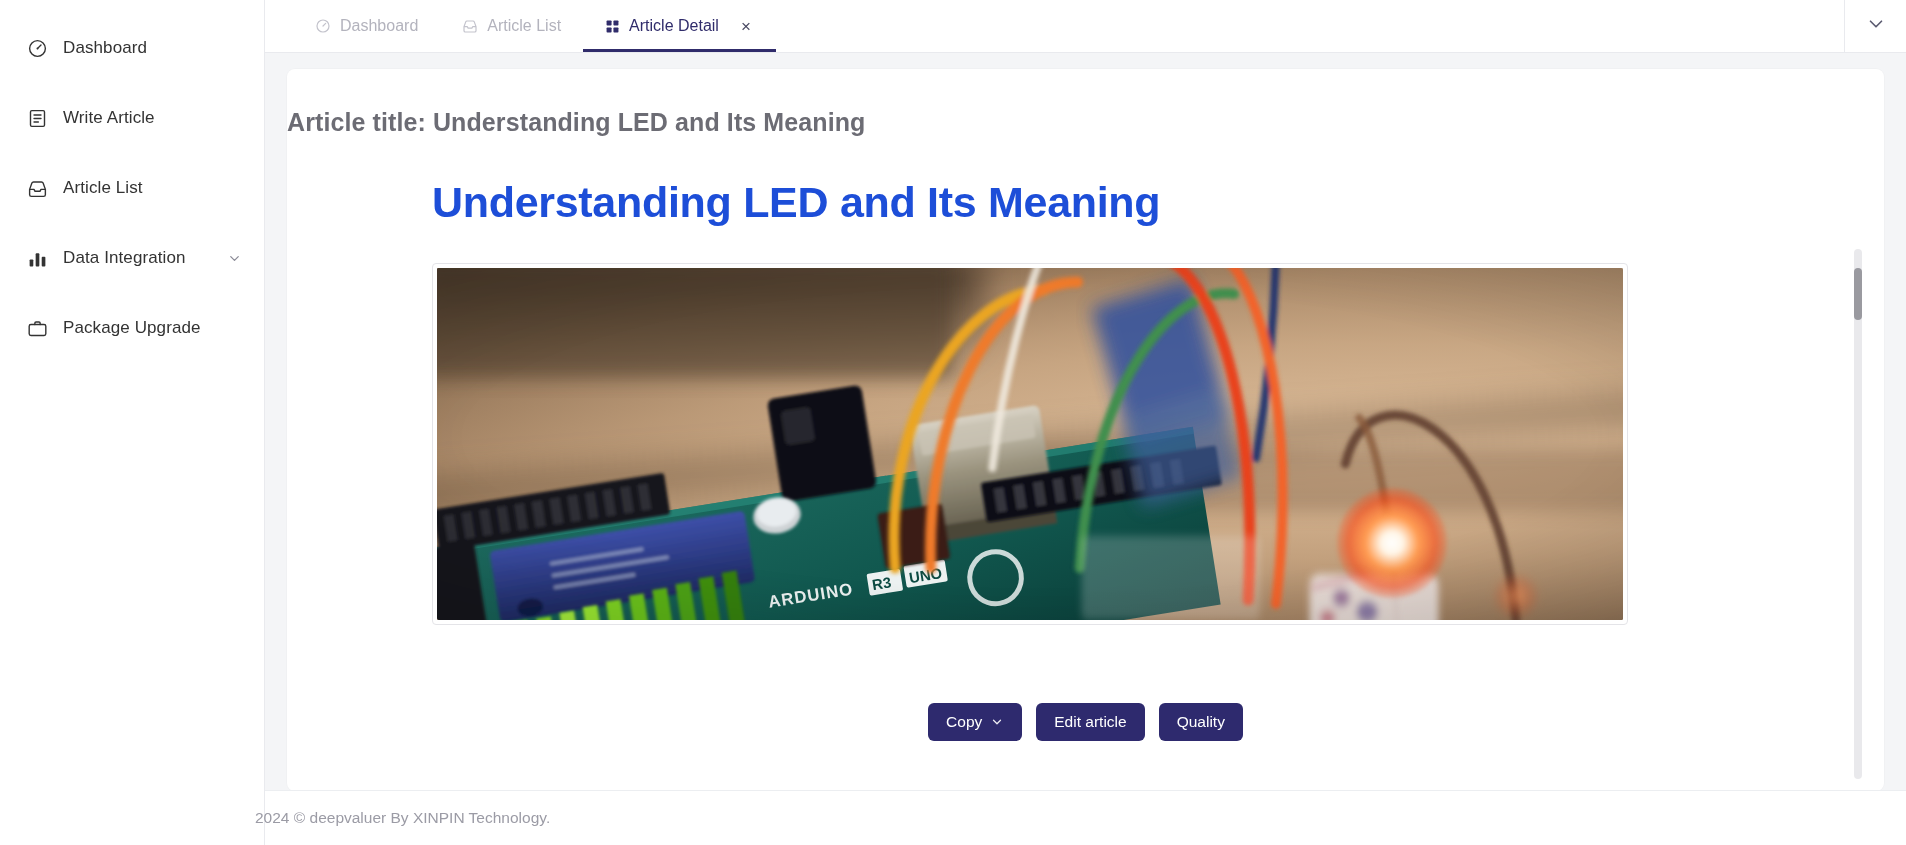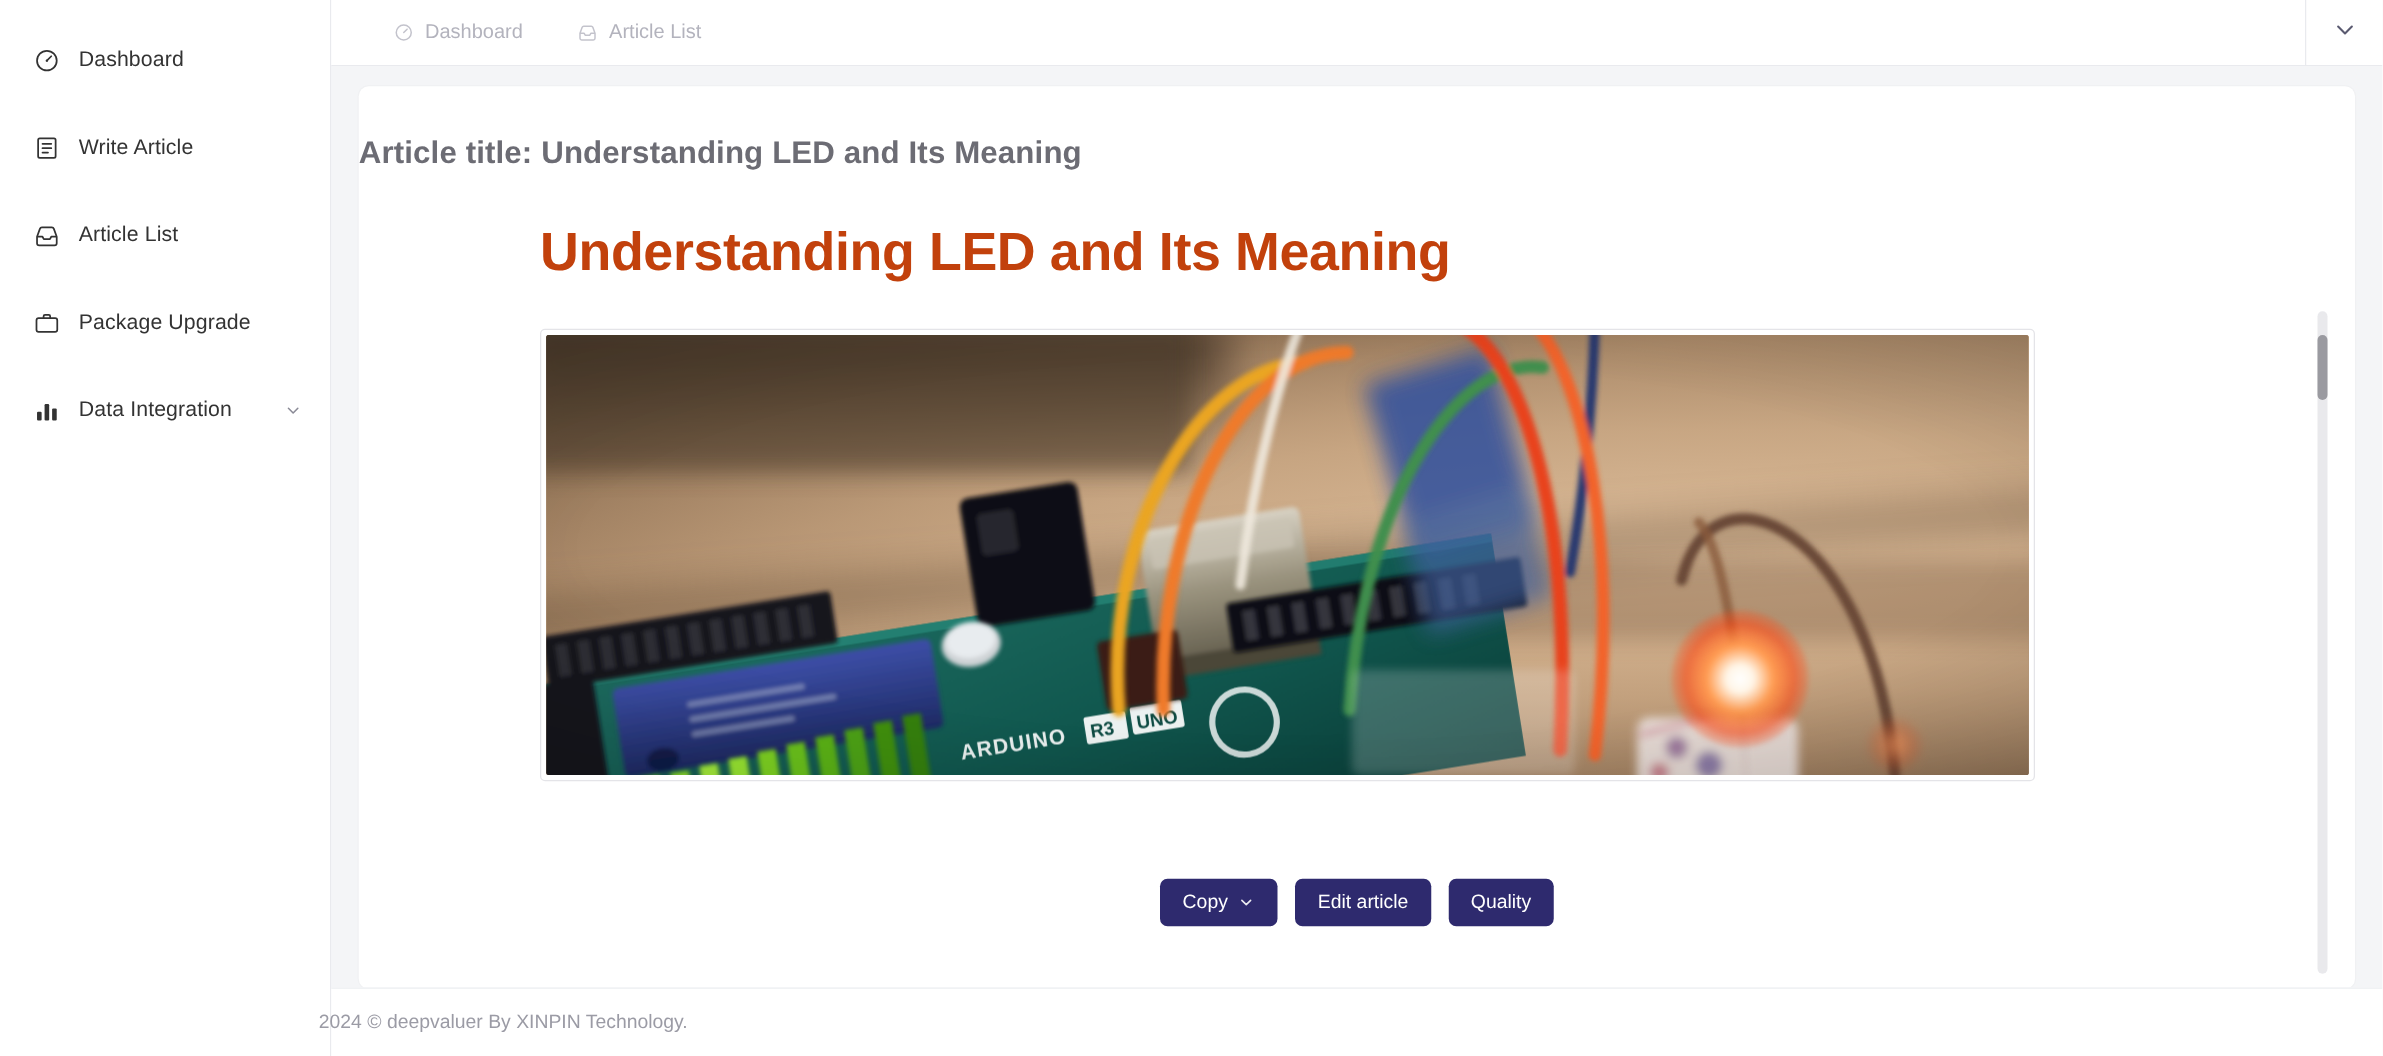--- a/index.html
+++ b/index.html
@@ -154,21 +154,21 @@
     top: 97px;
     bottom: 110px;
     overflow: hidden;
   }
   .doc {
     padding: 12px 140px 0 145px;
   }
   .doc h1 {
     font-size: 43px;
     font-weight: 700;
-    color: #c2410c;
+    color: #1d4ed8;
     letter-spacing: -0.3px;
     margin-bottom: 36px;
     line-height: 1.15;
   }
   .figure {
     border: 1px solid #e4e4e8;
     border-radius: 4px;
     padding: 4px;
     background: #ffffff;
     width: 1196px;
@@ -328,44 +328,44 @@
         <svg width="21" height="21" viewBox="0 0 24 24" fill="none" stroke="currentColor" stroke-width="1.6">
           <path d="M3 13h5l1.2 2.2h5.6L16 13h5" stroke-linejoin="round"></path>
           <path d="M3 13v6a2 2 0 0 0 2 2h14a2 2 0 0 0 2-2v-6l-2.6-7.2A2 2 0 0 0 16.5 4.5h-9a2 2 0 0 0-1.9 1.3z" stroke-linejoin="round"></path>
         </svg>
       </span>
       <span class="nav-label">Article List</span>
     </div>
 
     <div class="nav-item">
       <span class="nav-ico">
-        <svg width="21" height="21" viewBox="0 0 24 24" fill="none" stroke="currentColor" stroke-width="1.6">
-          <rect x="2.5" y="7.5" width="19" height="12.5" rx="2"></rect>
-          <path d="M9 7.5V5.8A1.3 1.3 0 0 1 10.3 4.5h3.4A1.3 1.3 0 0 1 15 5.8V7.5" stroke-linecap="round"></path>
-        </svg>
-      </span>
-      <span class="nav-label">Package Upgrade</span>
-    </div>
-
-    <div class="nav-item">
-      <span class="nav-ico">
         <svg width="21" height="21" viewBox="0 0 24 24" fill="currentColor">
           <rect x="3" y="13" width="4.2" height="8" rx="1"></rect>
           <rect x="9.9" y="6" width="4.2" height="15" rx="1"></rect>
           <rect x="16.8" y="10" width="4.2" height="11" rx="1"></rect>
         </svg>
       </span>
       <span class="nav-label">Data Integration</span>
       <span class="nav-caret">
         <svg width="15" height="15" viewBox="0 0 24 24" fill="none" stroke="currentColor" stroke-width="2" stroke-linecap="round" stroke-linejoin="round">
             <polyline points="6 9 12 15 18 9"></polyline>
           </svg>
       </span>
     </div>
 
+    <div class="nav-item">
+      <span class="nav-ico">
+        <svg width="21" height="21" viewBox="0 0 24 24" fill="none" stroke="currentColor" stroke-width="1.6">
+          <rect x="2.5" y="7.5" width="19" height="12.5" rx="2"></rect>
+          <path d="M9 7.5V5.8A1.3 1.3 0 0 1 10.3 4.5h3.4A1.3 1.3 0 0 1 15 5.8V7.5" stroke-linecap="round"></path>
+        </svg>
+      </span>
+      <span class="nav-label">Package Upgrade</span>
+    </div>
+
   </nav>
 
   <section class="pane">
 
     <div class="tabbar">
       <div class="tabs">
 
         <div class="tab">
           <span class="tab-ico">
             <svg width="16" height="16" viewBox="0 0 24 24" fill="none" stroke="currentColor" stroke-width="1.8">
@@ -379,20 +379,32 @@
         <div class="tab">
           <span class="tab-ico">
             <svg width="16" height="16" viewBox="0 0 24 24" fill="none" stroke="currentColor" stroke-width="1.8">
               <path d="M3 13h5l1.2 2.2h5.6L16 13h5" stroke-linejoin="round"></path>
               <path d="M3 13v6a2 2 0 0 0 2 2h14a2 2 0 0 0 2-2v-6l-2.6-7.2A2 2 0 0 0 16.5 4.5h-9a2 2 0 0 0-1.9 1.3z" stroke-linejoin="round"></path>
             </svg>
           </span>
           <span>Article List</span>
         </div>
 
+        <div class="tab active">
+          <span class="tab-ico">
+            <svg width="15" height="15" viewBox="0 0 24 24" fill="currentColor">
+              <rect x="2.5" y="2.5" width="8" height="8" rx="1.2"></rect>
+              <rect x="13.5" y="2.5" width="8" height="8" rx="1.2"></rect>
+              <rect x="2.5" y="13.5" width="8" height="8" rx="1.2"></rect>
+              <rect x="13.5" y="13.5" width="8" height="8" rx="1.2"></rect>
+            </svg>
+          </span>
+          <span>Article Detail</span>
+          <span class="tab-close">×</span>
+        </div>
 
       </div>
 
       <div class="tabbar-right">
         <span>
           <svg width="22" height="22" viewBox="0 0 24 24" fill="none" stroke="currentColor" stroke-width="1.8" stroke-linecap="round" stroke-linejoin="round">
               <polyline points="6 9 12 15 18 9"></polyline>
             </svg>
         </span>
       </div>

